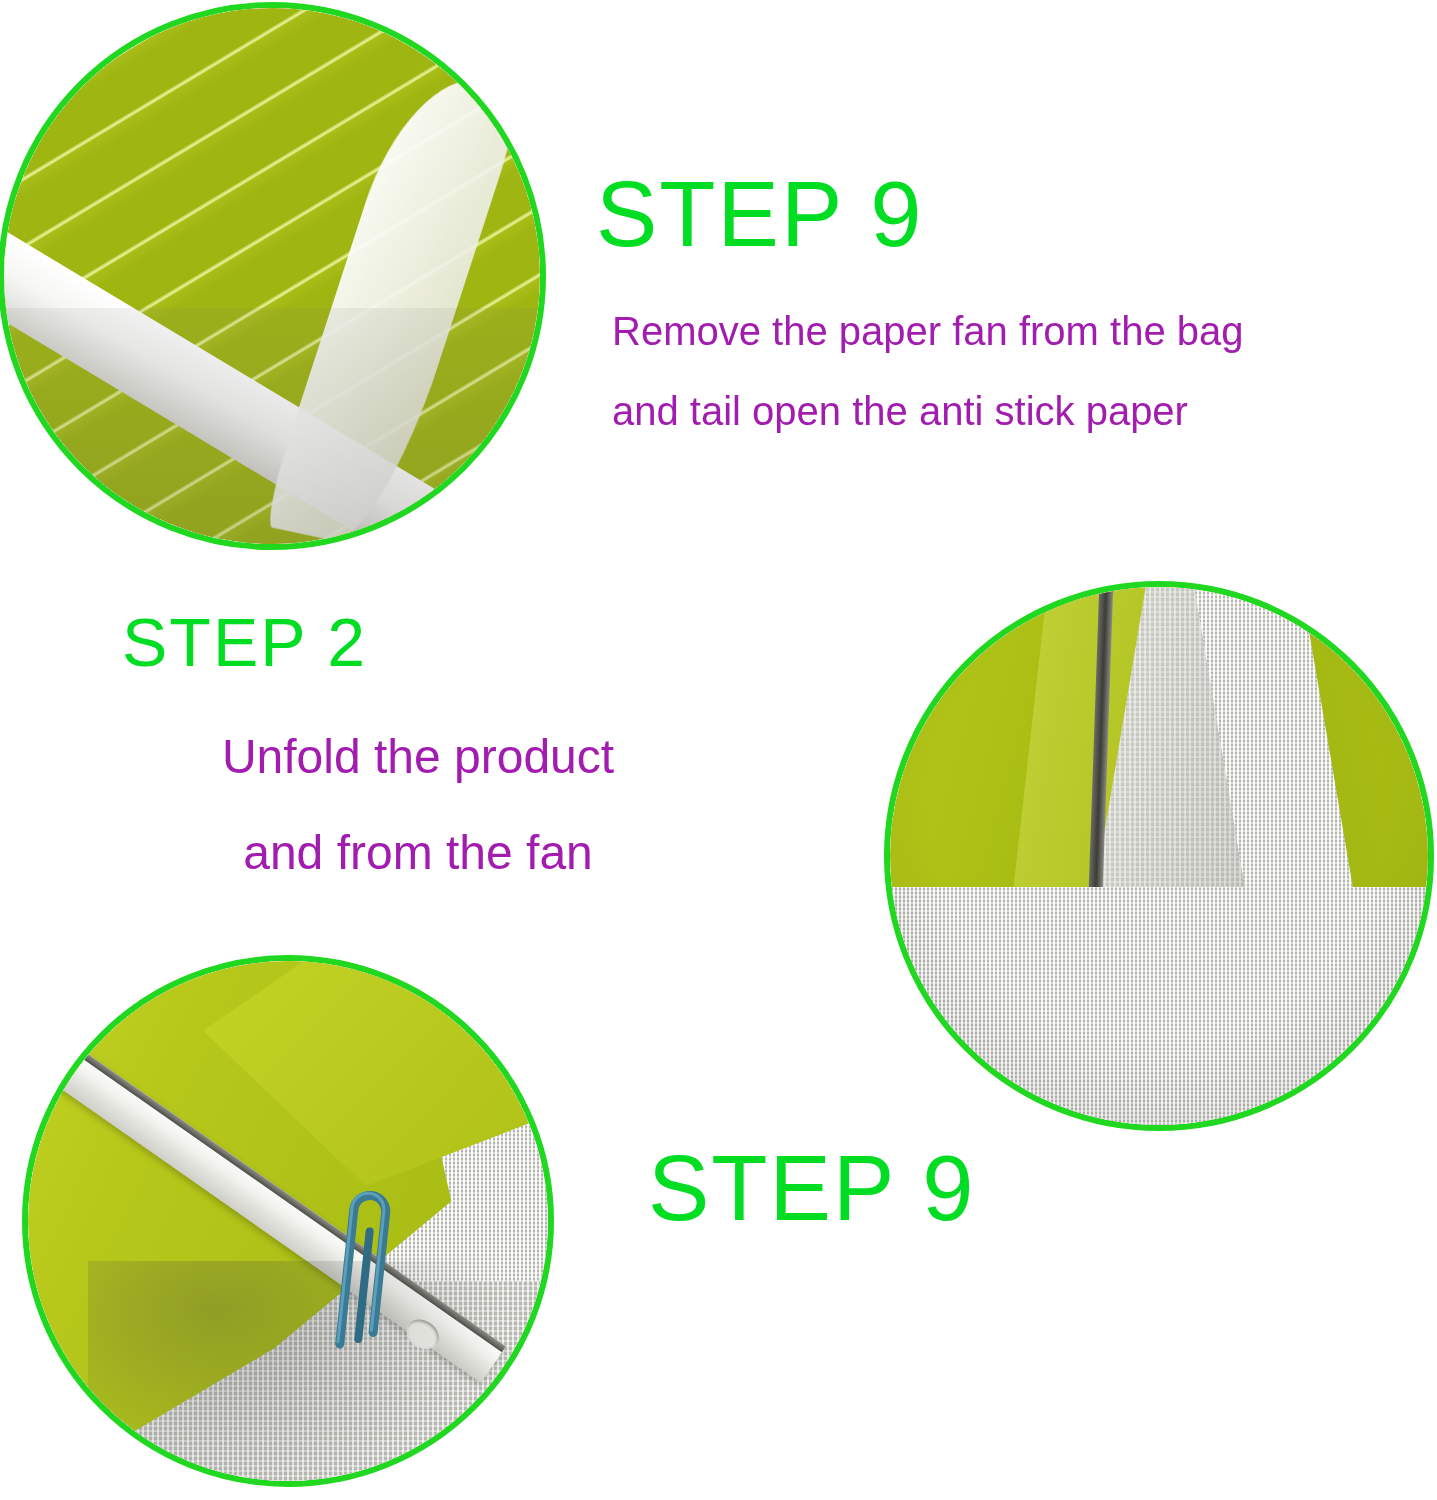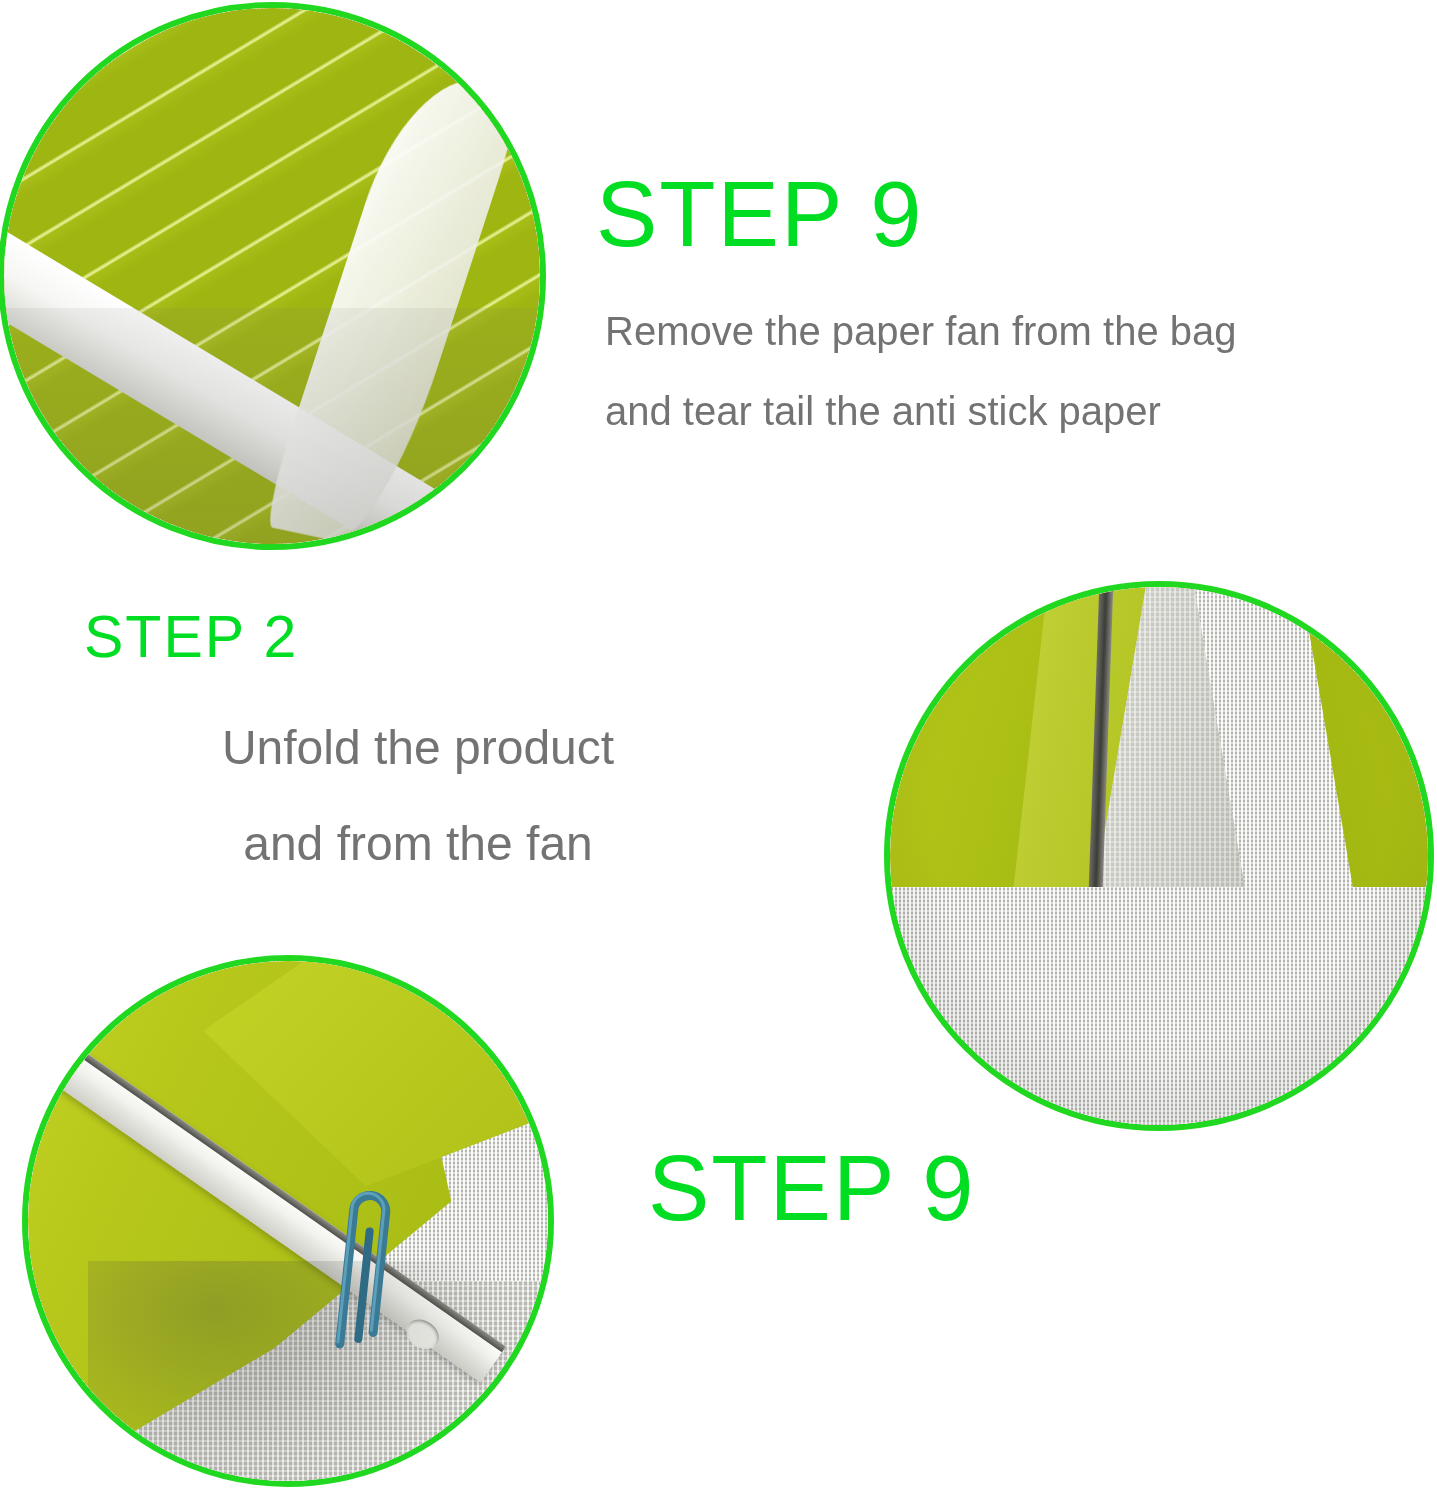--- a/index.html
+++ b/index.html
@@ -184,33 +184,33 @@
   .step-block { position: absolute; }
   .step-title {
     color: #00dd22;
     font-weight: 400;
     letter-spacing: 2px;
     line-height: 1;
     margin: 0;
     white-space: nowrap;
   }
   .step-line {
-    color: #737373;
+    color: #a21caf;
     line-height: 1.45;
-    margin: 9px;
+    margin: 16px;
     white-space: nowrap;
   }
 
   #step-1-block { left: 596px; top: 168px; }
   #step-1-block .step-title { font-size: 92px; }
   #step-1-block .step-line  { font-size: 40px; }
   #step-1-block .lines { margin-top: 42px; }
 
   #step-2-block { left: 78px; top: 608px; text-align: center; width: 680px; }
-  #step-2-block .step-title { font-size: 59px; text-align: left; padding-left: 6px; }
+  #step-2-block .step-title { font-size: 68px; text-align: left; padding-left: 6px; margin-left: 38px; }
   #step-2-block .step-line  { font-size: 48px; }
   #step-2-block .lines { margin-top: 46px; }
 
   #step-3-block { left: 648px; top: 1142px; width: 700px; }
   #step-3-block .step-title { font-size: 92px; text-align: left; }
   #step-3-block .step-line  { font-size: 40px; text-align: center; padding-right: 110px; }
   #step-3-block .lines { margin-top: 56px; }
   #step-3-block .step-line + .step-line { margin-top: 22px; }
   #step-1-block .step-line + .step-line { margin-top: 22px; }
   #step-2-block .step-line + .step-line { margin-top: 26px; }
@@ -227,21 +227,21 @@
       <div class="layer" id="c1-whitebar"></div>
       <div class="layer" id="c1-liner"></div>
       <div class="layer" id="c1-shade"></div>
     </div>
   </div>
 
   <div class="step-block" id="step-1-block">
     <p class="step-title">STEP 9</p>
     <div class="lines">
       <p class="step-line">Remove the paper fan from the bag</p>
-      <p class="step-line">and tear tail the anti stick paper</p>
+      <p class="step-line">and tail open the anti stick paper</p>
     </div>
   </div>
 
   <div class="step-block" id="step-2-block">
     <p class="step-title">STEP 2</p>
     <div class="lines">
       <p class="step-line">Unfold the product</p>
       <p class="step-line">and from the fan</p>
     </div>
   </div>

